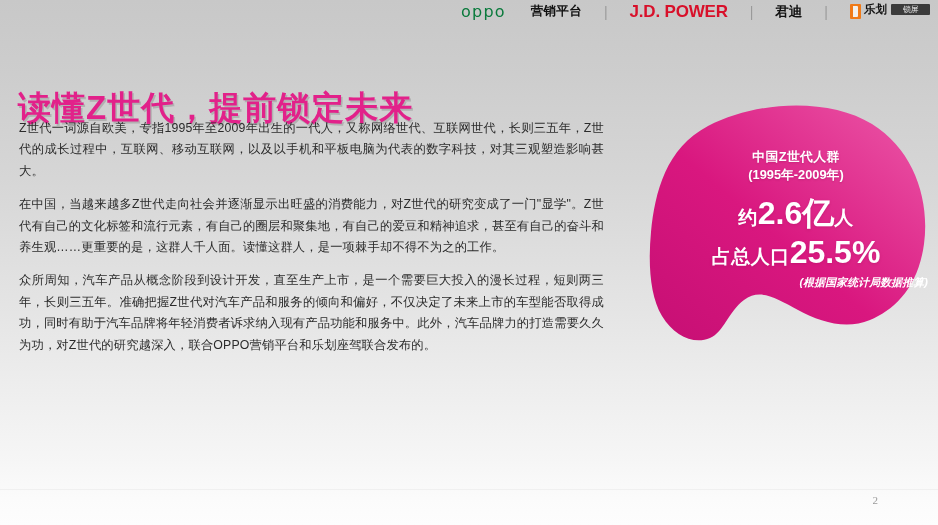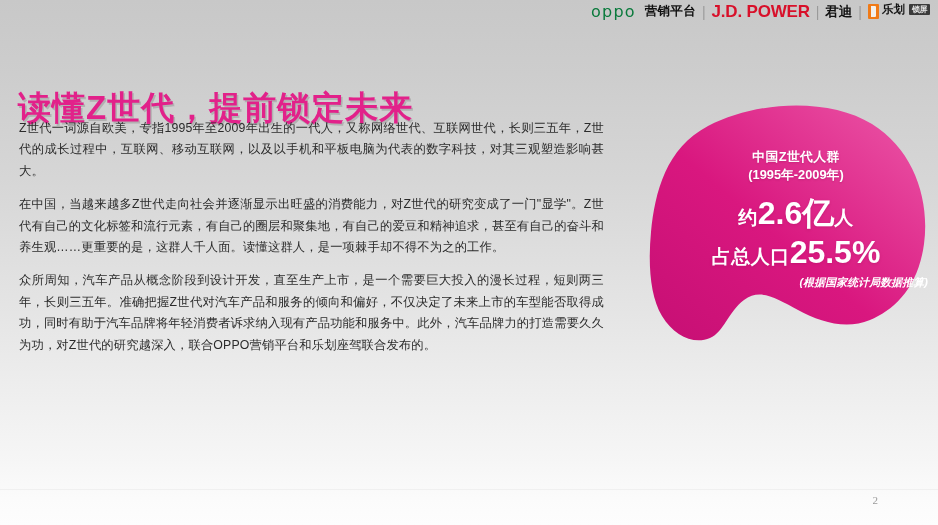--- a/index.html
+++ b/index.html
@@ -29,21 +29,21 @@
   }
 
   
   #logo-bar {
     position: absolute;
     top: 0;
     right: 0;
     height: 23px;
     display: flex;
     align-items: center;
-    gap: 0;
+    gap: 16px;
     padding-right: 8px;
   }
   .logo-oppo {
     color: #0a7a3c;
     font-size: 16px;
     font-weight: 400;
     letter-spacing: 1.2px;
     line-height: 1;
     font-family: "DejaVu Sans", sans-serif;
     margin-right: 9px;
@@ -103,26 +103,25 @@
     font-size: 11.5px;
     font-weight: bold;
     line-height: 1;
   }
   .logo-lehua-suo {
     display: inline-block;
     background: #3b3b3b;
     color: #e8e8e8;
     font-size: 8px;
     line-height: 11px;
-    padding: 0 3px;
+    padding: 0 12px;
     border-radius: 1px;
     vertical-align: middle;
     margin-left: 1px;
     letter-spacing: -0.5px;
-    font-weight: bold;
   }
 
   
   #page-title {
     position: absolute;
     left: 18px;
     top: 48px;
     font-size: 33px;
     font-weight: bold;
     color: #e2218a;

